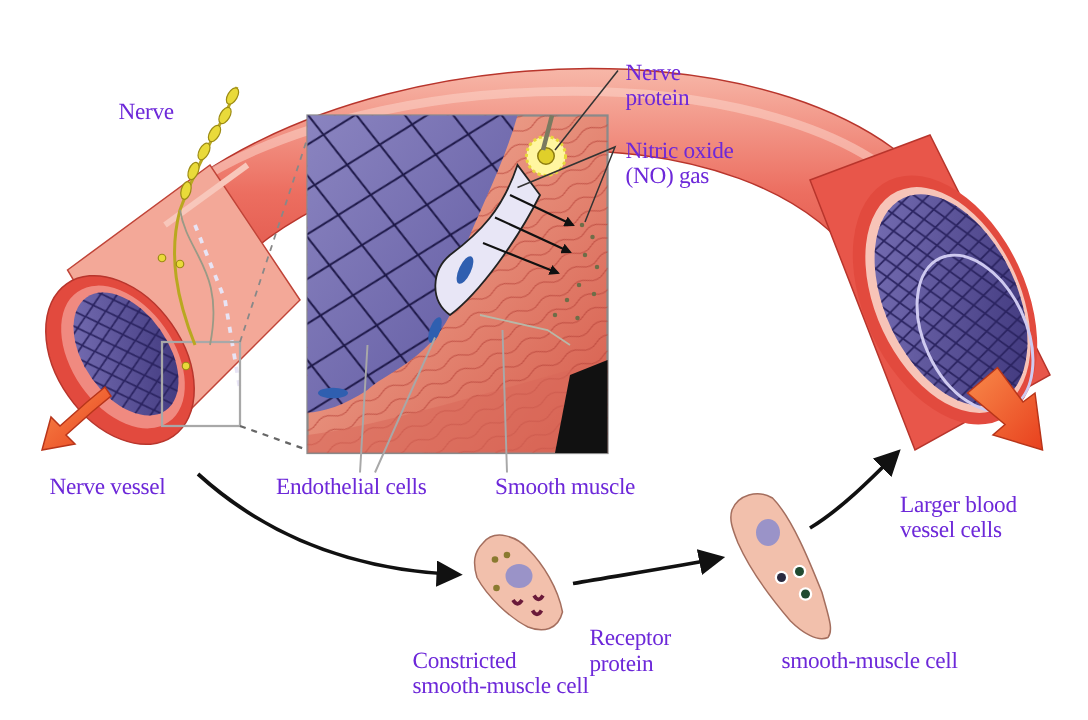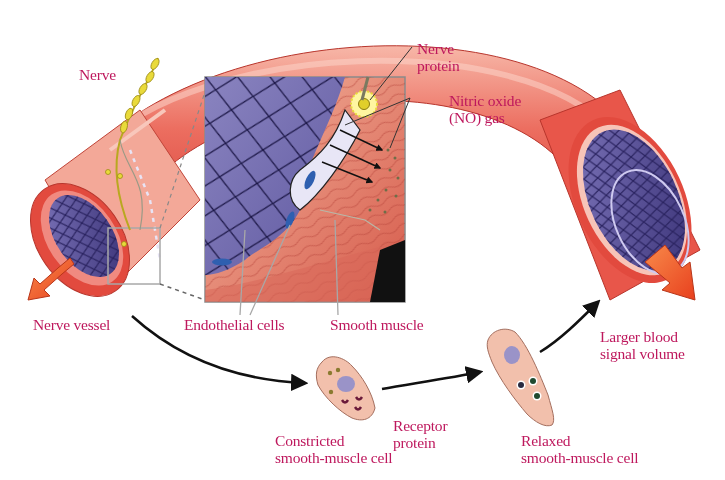--- a/index.html
+++ b/index.html
@@ -1,18 +1,18 @@
 <!DOCTYPE html>
 <html><head>
 <meta charset="utf-8">
 <style>
   html, body { margin: 0; padding: 0; background: #ffffff; }
   body { width: 725px; height: 480px; position: relative; overflow: hidden; font-family: "DejaVu Serif", "Liberation Serif", serif; }
   #stage { position: absolute; left: 0; top: 0; width: 725px; height: 480px; }
-  .lbl { position: absolute; color: #be185d; font-family: "Liberation Serif", "DejaVu Serif", serif; font-size: 15.5px; line-height: 17px; white-space: nowrap; letter-spacing: -0.2px; }
+  .lbl { position: absolute; color: #6d28d9; font-family: "Liberation Serif", "DejaVu Serif", serif; font-size: 15.5px; line-height: 17px; white-space: nowrap; letter-spacing: -0.2px; }
   .lbl span { display: block; }
 </style>
 </head>
 <body>
 
 <div id="stage">
 <svg width="725" height="480" viewBox="0 0 725 480" xmlns="http://www.w3.org/2000/svg">
   <defs>
     <linearGradient id="gArch" x1="0" y1="0" x2="0" y2="1">
       <stop offset="0" stop-color="#f7b7a8"></stop>
@@ -169,41 +169,40 @@
 </svg>
 
 
 <div class="lbl" style="left:79px; top:66px;">Nerve</div>
 
 <div class="lbl" style="left:417px; top:40px;">
   <span>Nerve</span>
   <span>protein</span>
 </div>
 
-<div class="lbl" style="left:417px; top:92px;margin-left:32px;">
+<div class="lbl" style="left:417px; top:92px;">
   <span>Nitric oxide</span>
   <span>(NO) gas</span>
 </div>
 
 <div class="lbl" style="left:33px; top:316px;">Nerve vessel</div>
 <div class="lbl" style="left:184px; top:316px;text-align:center;">Endothelial cells</div>
 <div class="lbl" style="left:330px; top:316px;">Smooth muscle</div>
 
 <div class="lbl" style="left:393px; top:417px;">
   <span>Receptor</span>
   <span>protein</span>
 </div>
 
 <div class="lbl" style="left:275px; top:432px;">
   <span>Constricted</span>
   <span>smooth-muscle cell</span>
 </div>
 
 <div class="lbl" style="left:521px; top:432px;">
-  <span>Relaxed</span>
   <span>smooth-muscle cell</span>
 </div>
 
 <div class="lbl" style="left:600px; top:328px;">
   <span>Larger blood</span>
-  <span>signal volume</span>
+  <span>vessel cells</span>
 </div>
 </div>
 
 </body></html>

